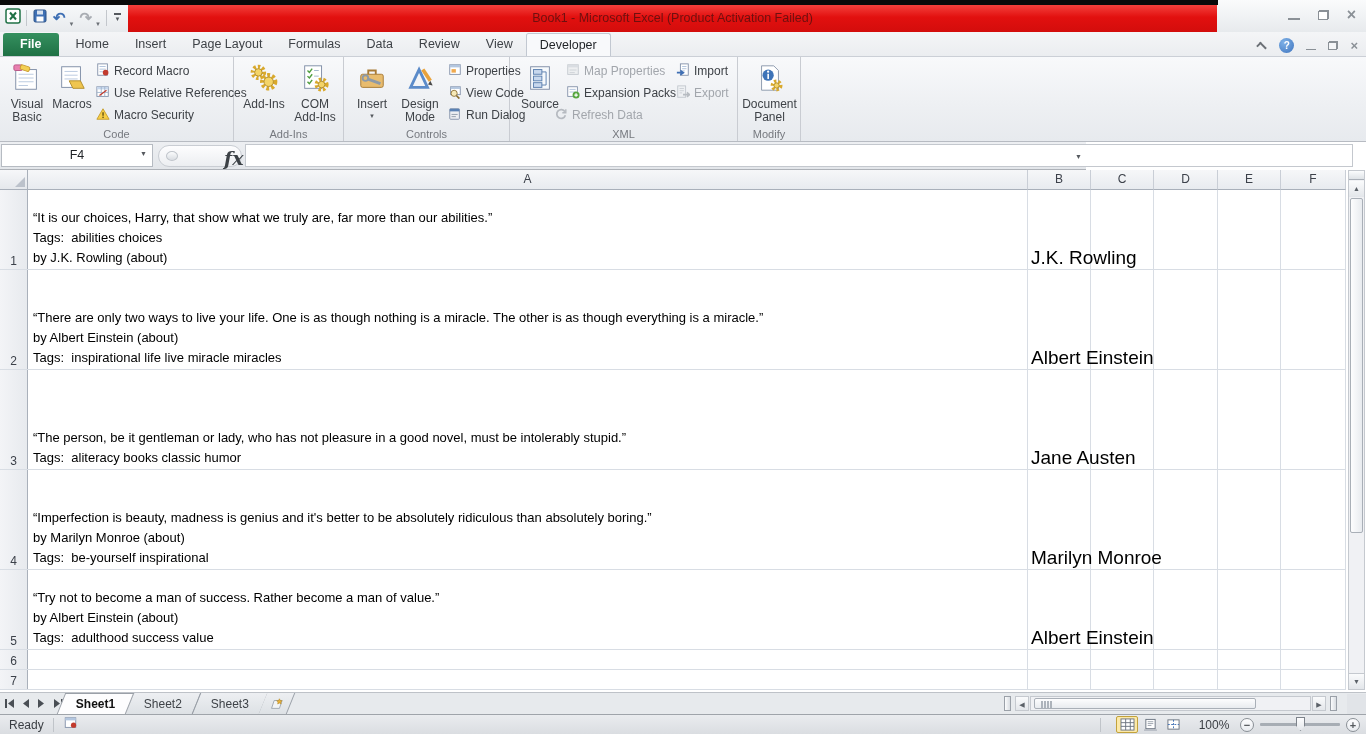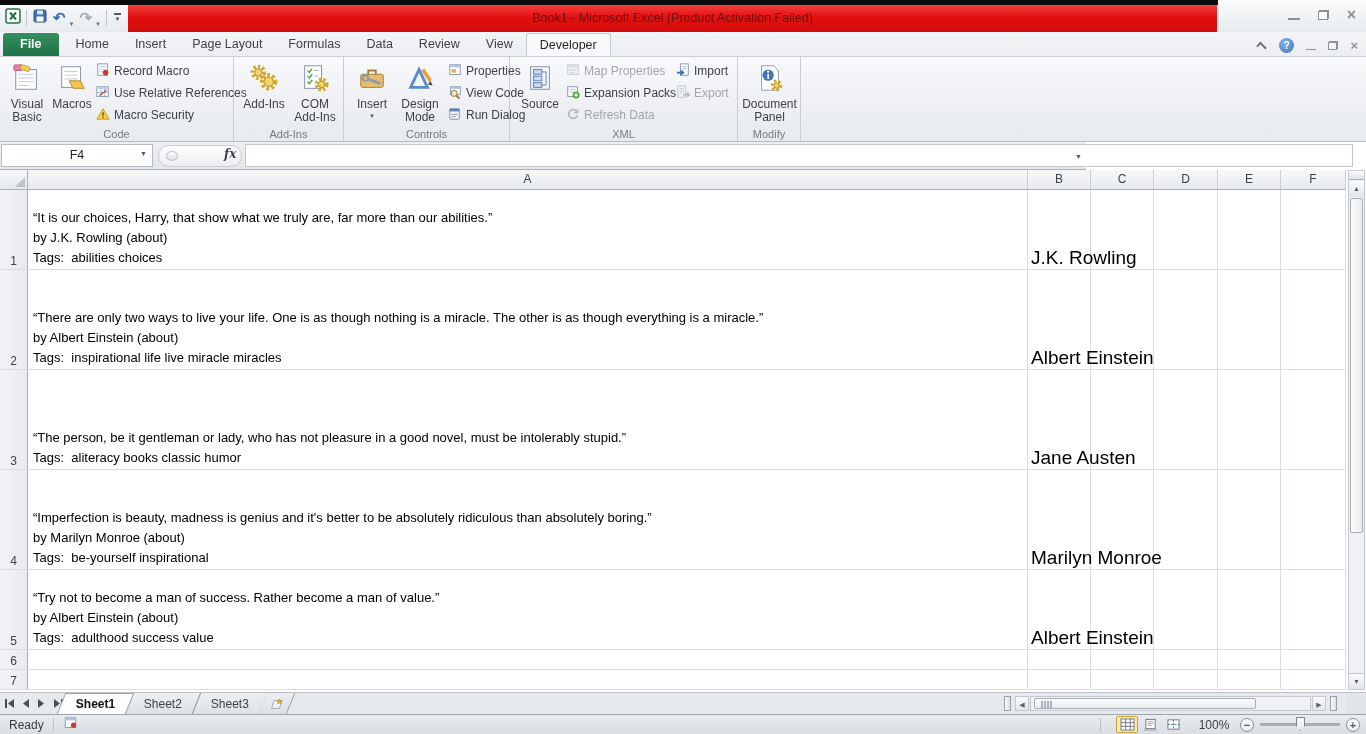--- a/index.html
+++ b/index.html
@@ -70,21 +70,21 @@
   .formulabar { position:absolute; top:142px; left:0; width:1086px; height:28px;
     background:linear-gradient(#EDEFF2,#E3E6EA); border-bottom:1px solid #AEB2B8; }
   .namebox { position:absolute; left:1px; top:2px; width:152px; height:23px; background:#fff;
     border:1px solid #B6BBC2; line-height:21px; text-align:center; font-size:12.5px; color:#1f2226; }
   .namebox-dd { position:absolute; left:140px; top:8px; font-size:7px; color:#55595e; }
   .fb-pill { position:absolute; left:158px; top:3px; width:84px; height:22px; border-radius:11px;
     background:linear-gradient(#FDFDFE,#ECEEF1); border:1px solid #C9CDD3; }
   .fb-oval { position:absolute; left:166px; top:9px; width:12px; height:10px; border-radius:50%;
     background:linear-gradient(#FBFCFD,#D9DDE2); border:1px solid #C0C5CB; }
   .fx { position:absolute; left:224px; top:5px; font-family:"DejaVu Serif", serif; font-style:italic;
-    font-weight:bold; font-size:12px; color:#3c4146; }
+    font-weight:bold; font-size:19px; color:#3c4146; }
   .fbar-input { position:absolute; left:245px; top:2px; width:1108px; height:23px; background:#fff;
     border:1px solid #C4C8CE; line-height:21px; padding-left:4px; font-size:13px; }
   .fbar-dd { position:absolute; right:4px; top:11px; font-size:7px; color:#55595e; }
 
   
   .grid { position:absolute; top:170px; left:0; width:1366px; height:522px; background:#fff; }
   .colheads { position:absolute; top:0; left:0; height:20px; display:flex; }
   .corner { width:28px; height:20px; background:linear-gradient(#F6F7F9,#E5E8EC);
     border-right:1px solid #A9B0BA; border-bottom:1px solid #A9B0BA; position:relative; }
   .corner-tri { position:absolute; right:2px; bottom:2px; width:0; height:0;
@@ -398,21 +398,21 @@
         <span>
           <svg width="14" height="14" viewBox="0 0 16 16">
               <rect x="2" y="2" width="11" height="11" fill="#FFF" stroke="#7E8DA6"></rect>
               <path d="M4 5h7M4 8h7" stroke="#A9BED9" fill="none"></path>
               <circle cx="11.5" cy="11.5" r="4" fill="#57A63F"></circle>
               <path d="M11.5 9.5 v4 M9.5 11.5 h4" stroke="#fff" stroke-width="1.4"></path>
             </svg>
         </span>
         <span>Expansion Packs</span>
       </div>
-      <div class="smallbtn disabled" style="left:56px; top:48px;justify-content:center;">
+      <div class="smallbtn disabled" style="left:44px; top:48px;justify-content:center;">
         <span>
           <svg width="14" height="14" viewBox="0 0 16 16" opacity="0.55">
               <path d="M12.5 5.5 A5 5 0 1 0 13 9.5" fill="none" stroke="#8a9099" stroke-width="2"></path>
               <path d="M13.5 2.5 v4 h-4" fill="none" stroke="#8a9099" stroke-width="1.6"></path>
             </svg>
         </span>
         <span>Refresh Data</span>
       </div>
       <div class="smallbtn" style="left:166px; top:4px;">
         <span>
@@ -476,22 +476,22 @@
       <div class="colhead w64">D</div>
       <div class="colhead w63">E</div>
       <div class="colhead w65">F</div>
     </div>
 
     <div class="rows">
       <div class="grow" style="height:80px;">
         <div class="rowhead">1</div>
         <div class="cA">
           <div>“It is our choices, Harry, that show what we truly are, far more than our abilities.”</div>
+          <div>Tags:  abilities choices</div>
           <div>by J.K. Rowling (about)</div>
-          <div>Tags:  abilities choices</div>
         </div>
         <div class="cB">
             <span>J.K. Rowling</span>
           </div>
         <div class="cell w63"></div>
         <div class="cell w64"></div>
         <div class="cell w63"></div>
         <div class="cell w65"></div>
       </div>
 

